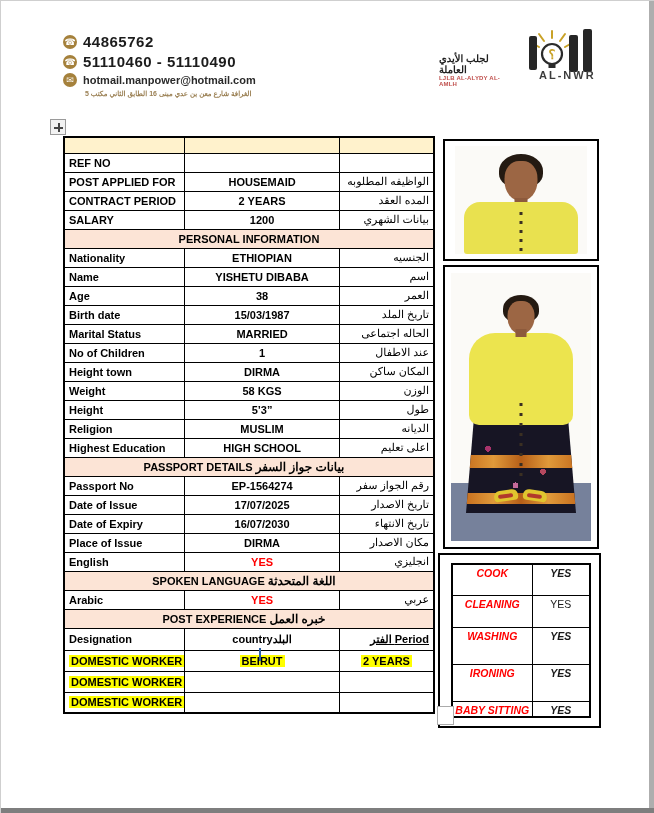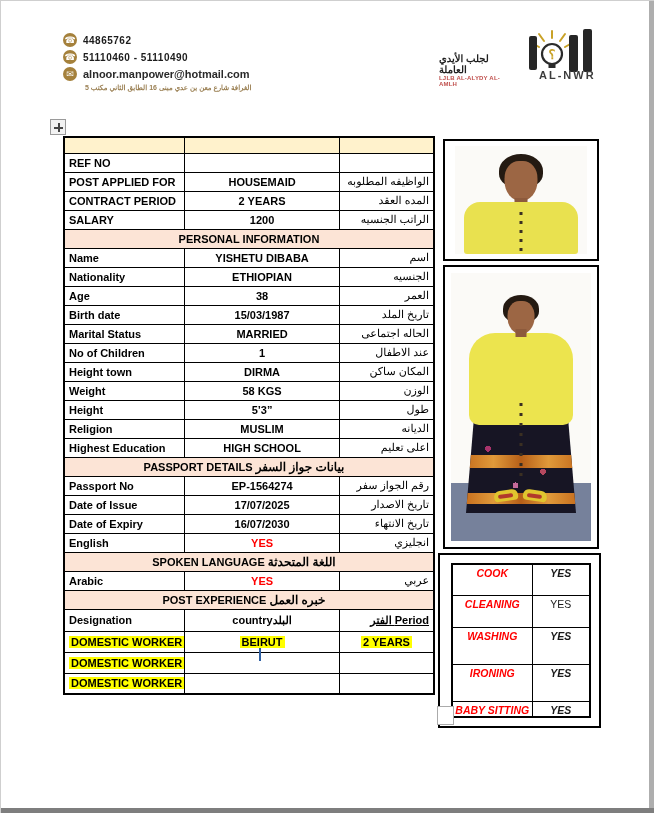--- a/index.html
+++ b/index.html
@@ -10,21 +10,21 @@
     border-top:1px solid #cfcfcf; border-left:1px solid #cfcfcf; overflow:hidden;
   }
   .edge-right { position:absolute; left:648px; top:0; width:6px; height:813px; background:#aeaeae; }
   .edge-bottom { position:absolute; left:0; top:807px; width:654px; height:6px; background:#7e7e7e; }
 
   
   .contact { position:absolute; left:62px; top:32px; }
   .c-line { display:flex; align-items:center; gap:6px; margin-bottom:3px; }
   .c-icon { width:14px; height:14px; border-radius:50%; background:#a5813c; color:#fff;
             font-size:9px; line-height:14px; text-align:center; flex:0 0 14px; }
-  .c-big   { font-size:10px; font-weight:bold; color:#1c1c1c; letter-spacing:.5px; }
+  .c-big   { font-size:15px; font-weight:bold; color:#1c1c1c; letter-spacing:.5px; }
   .c-email { font-size:11px; font-weight:bold; color:#2a2a2a; }
   .c-addr  { font-size:7px; color:#9b8054; font-weight:bold; margin:1px 0 0 22px; direction:rtl; text-align:left; }
 
   
   .logo { position:absolute; left:438px; top:28px; width:170px; height:58px; }
   .tagline { position:absolute; left:0; top:24px; width:66px; text-align:left; }
   .tag-ar { font-size:10px; font-weight:bold; color:#1f1f1f; direction:rtl; }
   .tag-en { font-size:6px; font-weight:bold; color:#c0504d; letter-spacing:.2px; }
   .logo-mark { position:absolute; left:68px; top:0; }
   .brand { position:absolute; left:100px; top:40px; font-size:11px; color:#3d3d3d;
@@ -128,21 +128,21 @@
     <div class="c-line">
       <span class="c-icon">☎</span>
       <span class="c-big">44865762</span>
     </div>
     <div class="c-line">
       <span class="c-icon">☎</span>
       <span class="c-big">51110460 - 51110490</span>
     </div>
     <div class="c-line">
       <span class="c-icon">✉</span>
-      <span class="c-email">alnoor.manpower@hotmail.com</span>
+      <span class="c-email">hotmail.manpower@hotmail.com</span>
     </div>
     <div class="c-addr">الغرافة شارع معن بن عدي مبنى 16 الطابق الثاني مكتب 5</div>
   </div>
 
   <div class="logo">
     <div class="tagline">
       <div class="tag-ar">لجلب الأيدي العاملة</div>
       <div class="tag-en">LJLB AL-ALYDY AL-AMLH</div>
     </div>
     <div class="logo-mark">
@@ -186,38 +186,38 @@
       <td class="ara">الواظيفه المطلوبه</td>
     </tr>
     <tr>
       <td class="lbl">CONTRACT PERIOD</td>
       <td class="val">2 YEARS</td>
       <td class="ara">المده العقد</td>
     </tr>
     <tr>
       <td class="lbl">SALARY</td>
       <td class="val">1200</td>
-      <td class="ara">الراتب الجنسيه</td>
+      <td class="ara">بيانات الشهري</td>
     </tr>
     <tr>
       <td class="section" colspan="3">
         <span>PERSONAL INFORMATION</span>
       </td>
+    </tr>
+    <tr>
+      <td class="lbl">Nationality</td>
+      <td class="val">ETHIOPIAN</td>
+      <td class="ara">الجنسيه</td>
     </tr>
     <tr>
       <td class="lbl">Name</td>
       <td class="val">YISHETU DIBABA</td>
       <td class="ara">اسم</td>
     </tr>
     <tr>
-      <td class="lbl">Nationality</td>
-      <td class="val">ETHIOPIAN</td>
-      <td class="ara">الجنسيه</td>
-    </tr>
-    <tr>
       <td class="lbl">Age</td>
       <td class="val">38</td>
       <td class="ara">العمر</td>
     </tr>
     <tr>
       <td class="lbl">Birth date</td>
       <td class="val">15/03/1987</td>
       <td class="ara">تاريخ الملد</td>
     </tr>
     <tr>
@@ -268,20 +268,25 @@
     </tr>
     <tr>
       <td class="lbl">Date of Issue</td>
       <td class="val">17/07/2025</td>
       <td class="ara">تاريخ الاصدار</td>
     </tr>
     <tr>
       <td class="lbl">Date of Expiry</td>
       <td class="val">16/07/2030</td>
       <td class="ara">تاريخ الانتهاء</td>
+    </tr>
+    <tr>
+      <td class="lbl">Place of Issue</td>
+      <td class="val">DIRMA</td>
+      <td class="ara">مكان الاصدار</td>
     </tr>
     <tr>
       <td class="lbl">English</td>
       <td class="val red">YES</td>
       <td class="ara">انجليزي</td>
     </tr>
     <tr>
       <td class="section" colspan="3">
         <span>SPOKEN LANGUAGE</span>
         <span class="sec-ar">اللغة المتحدثة</span>

